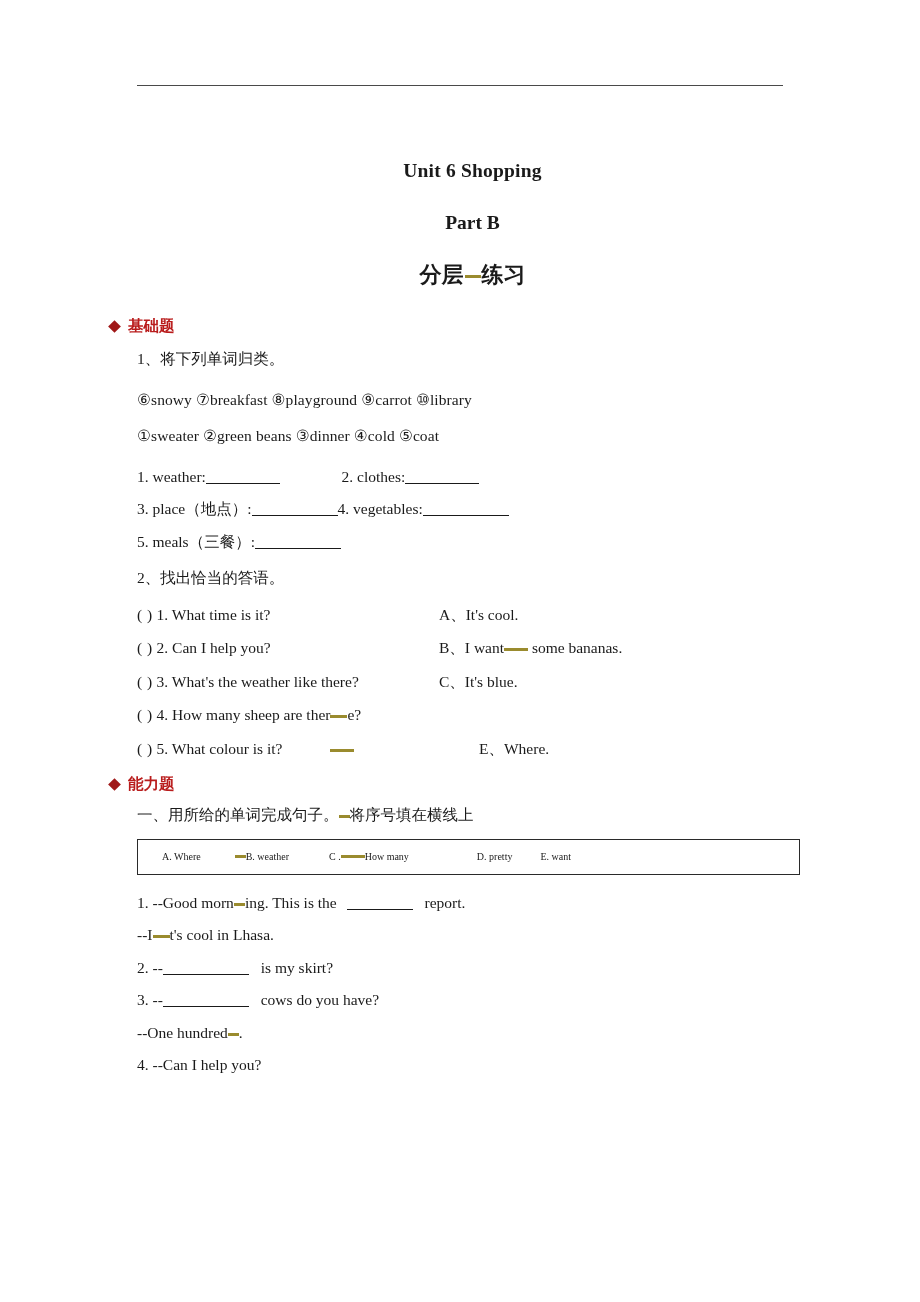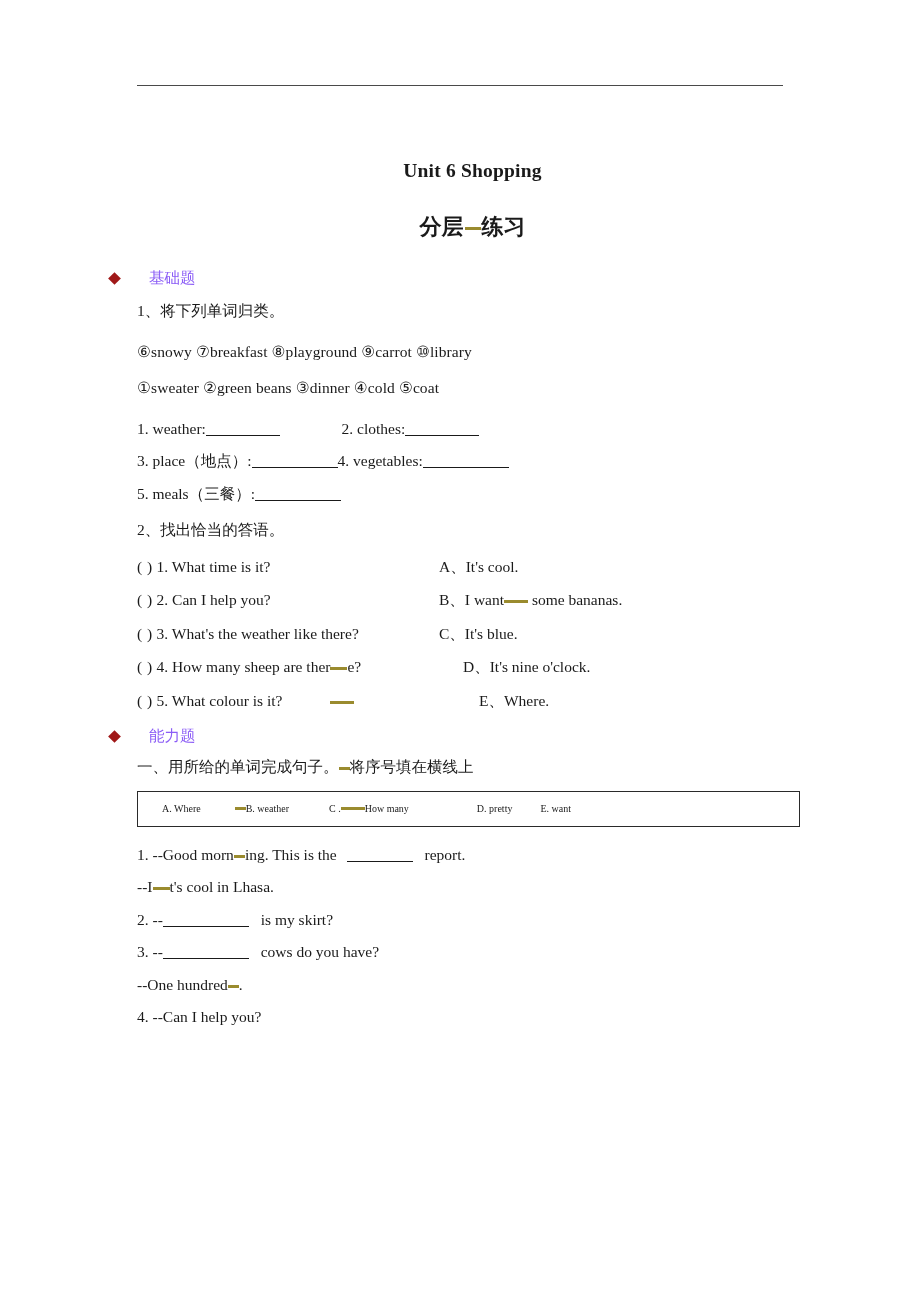--- a/index.html
+++ b/index.html
@@ -71,28 +71,28 @@
     display: inline-block;
     width: 16px;
     height: 3px;
     background: #9a8b2e;
     vertical-align: 4px;
     margin: 0 1px;
   }
 
   
   .section-head {
-    color: #8b5cf6;
-    font-weight: normal;
+    color: #b91c1c;
+    font-weight: bold;
     font-size: 15.5px;
     font-family: "DejaVu Sans", "Liberation Sans", sans-serif;
     margin: 0 0 14px -27px;
     display: flex;
     align-items: center;
-    gap: 30px;
+    gap: 9px;
   }
   .diamond {
     display: inline-block;
     width: 9px;
     height: 9px;
     background: #a01818;
     transform: rotate(45deg);
     flex: 0 0 auto;
   }
 
@@ -178,20 +178,21 @@
 </head>
 <body>
 
 <div class="page">
 
   <div class="header-rule"></div>
 
   <div class="content">
 
     <div class="doc-title">Unit 6 Shopping</div>
+    <div class="doc-subtitle">Part B</div>
     <div class="doc-heading-cn">
       <span>分层</span><span class="mark-inline"></span><span>练习</span>
     </div>
 
     <div class="section-head">
       <span class="diamond"></span>
       <span>基础题</span>
     </div>
 
     <div class="line cn gap-lg">1、将下列单词归类。</div>
@@ -252,23 +253,20 @@
       <span class="match-a">
         <span>C、</span><span>It's blue.</span>
       </span>
     </div>
 
     <div class="match-row mr-4">
       <span class="match-q">
         <span class="paren">(    )</span>
         <span>4.</span>
         <span>How many sheep are ther</span><span class="mark m-md"></span><span>e?</span>
-      </span>
-      <span class="match-a">
-        <span>D、</span><span>It's nine o'clock.</span>
       </span>
     </div>
 
     <div class="match-row mr-5 gap-md">
       <span class="match-q">
         <span class="paren">(    )</span>
         <span>5.</span>
         <span>What colour is it?</span>
         <span style="display:inline-block;width:44px;"></span><span class="mark m-lg"></span>
       </span>

